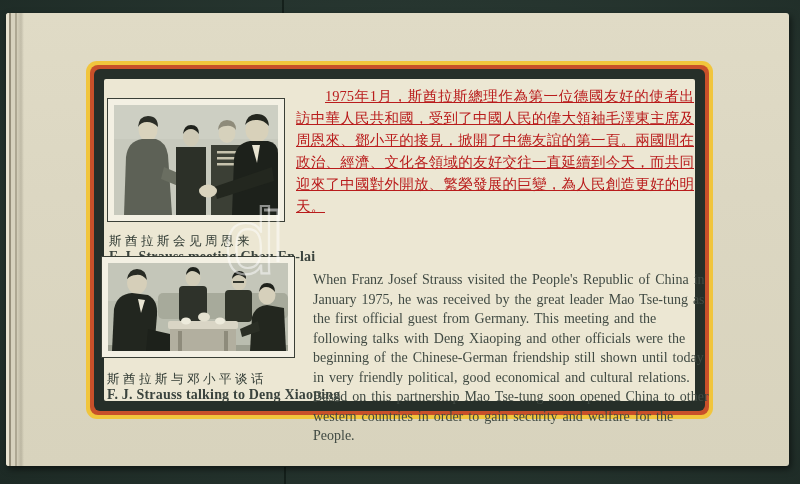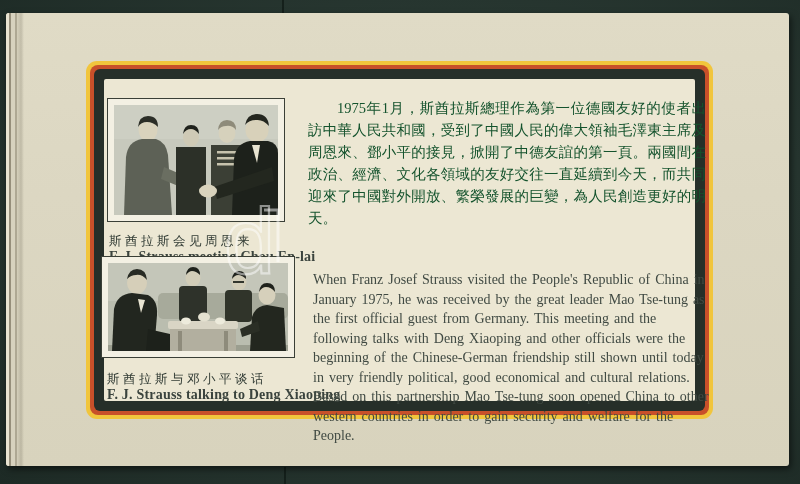--- a/index.html
+++ b/index.html
@@ -34,23 +34,23 @@
 
   .cap{position:absolute;white-space:nowrap;margin-top:10px;}
   .cap.zh{font-size:12.5px;letter-spacing:3.5px;color:#323c35;}
   .cap.en{font-size:14px;font-weight:bold;color:#3a433d;letter-spacing:.2px;}
   .cap1-zh{left:5px;top:144px;}
   .cap1-en{left:5px;top:160px;}
   .cap2-zh{left:3px;top:282px;}
   .cap2-en{left:3px;top:298px;}
 
   
-  .zh-para{position:absolute;left:192px;top:6px;width:398px;margin:12px;
+  .zh-para{position:absolute;left:192px;top:6px;width:398px;margin:0;
            font-size:14.5px;line-height:22px;text-align:justify;text-indent:2em;
-           color:#14532d;}
+           color:#b91c1c;text-decoration:underline;}
   .en-para{position:absolute;left:192px;top:174px;width:402px;margin:17px;
            font-size:14px;line-height:19.5px;color:#404a43;word-spacing:1.5px;}
 
   .watermark{position:absolute;left:222px;top:196px;pointer-events:none;}
 </style>
 </head>
 <body>
 
 <div class="scene">
   <div class="seam top"></div>

